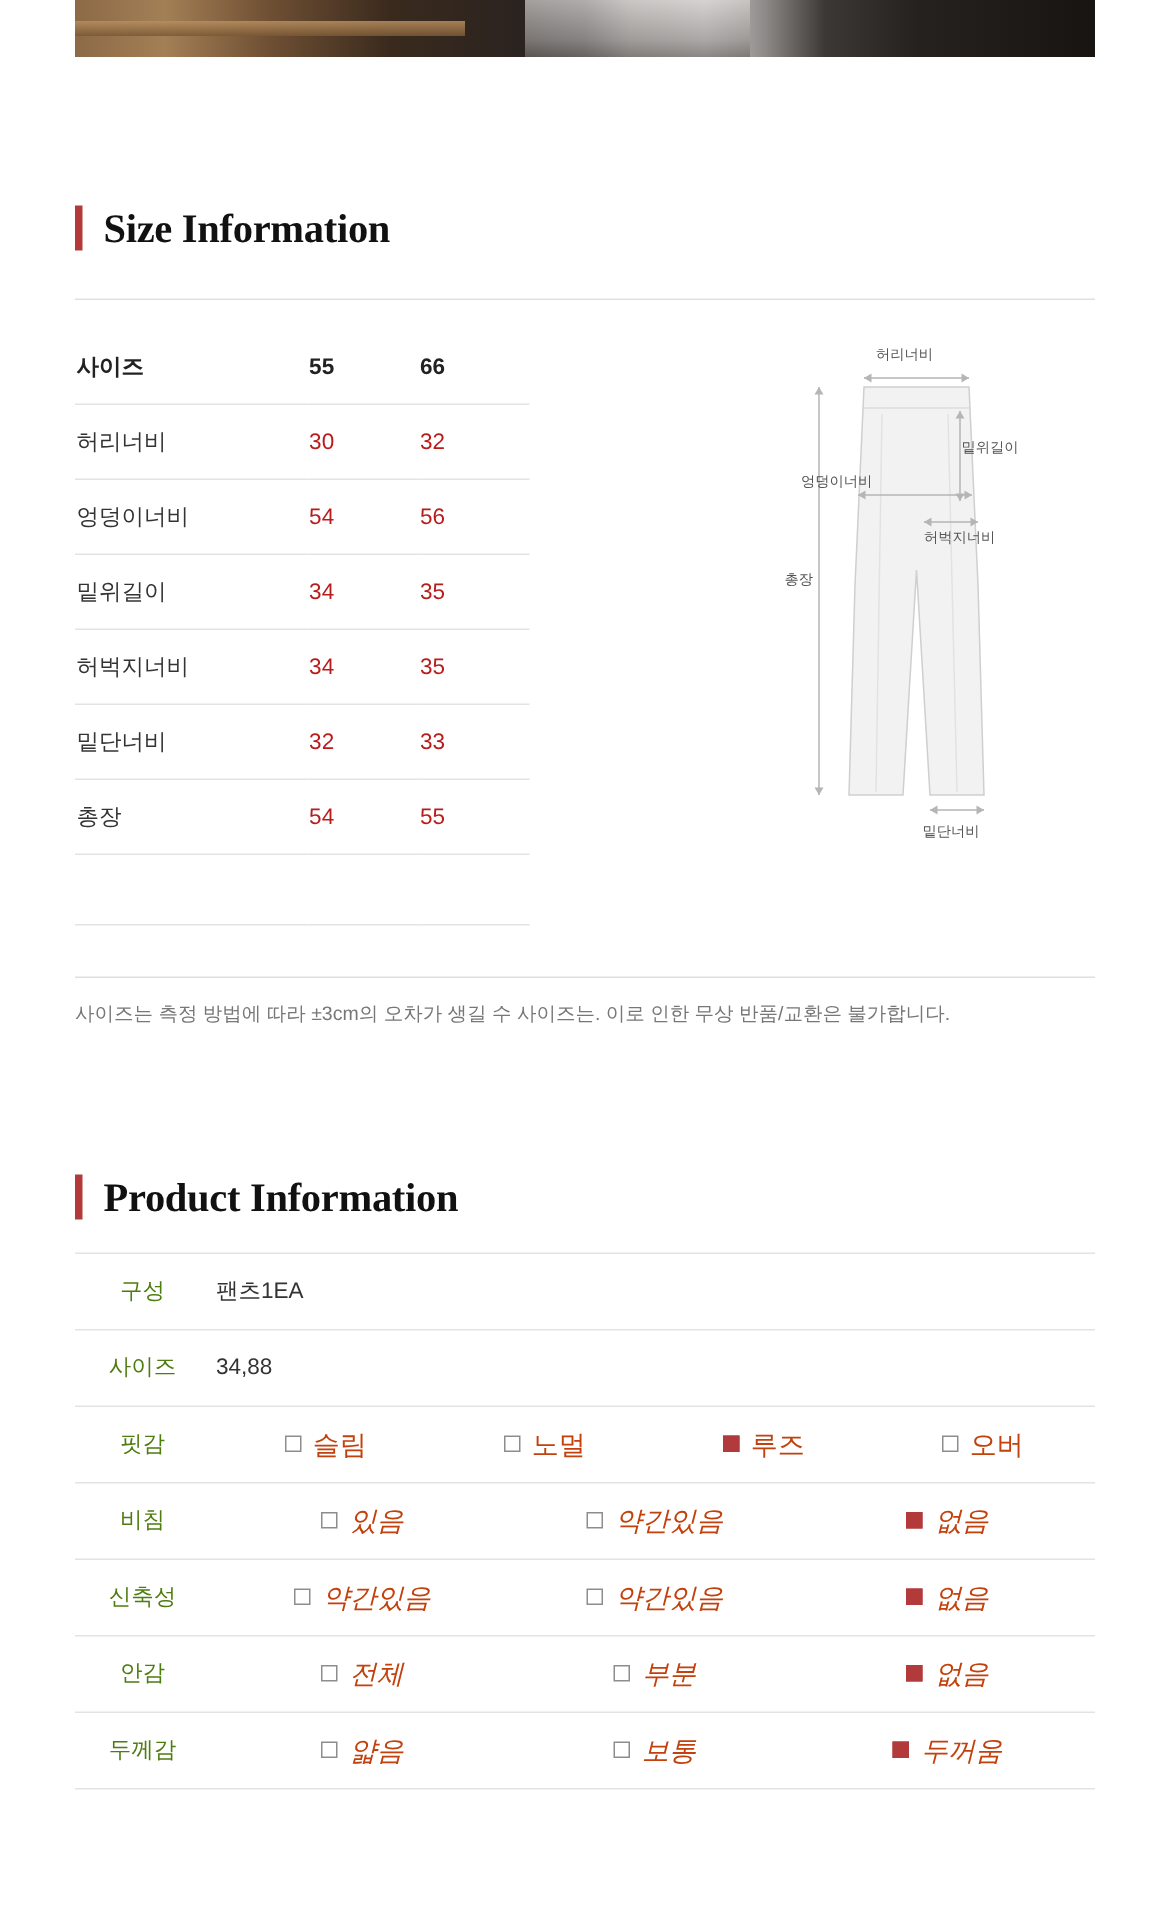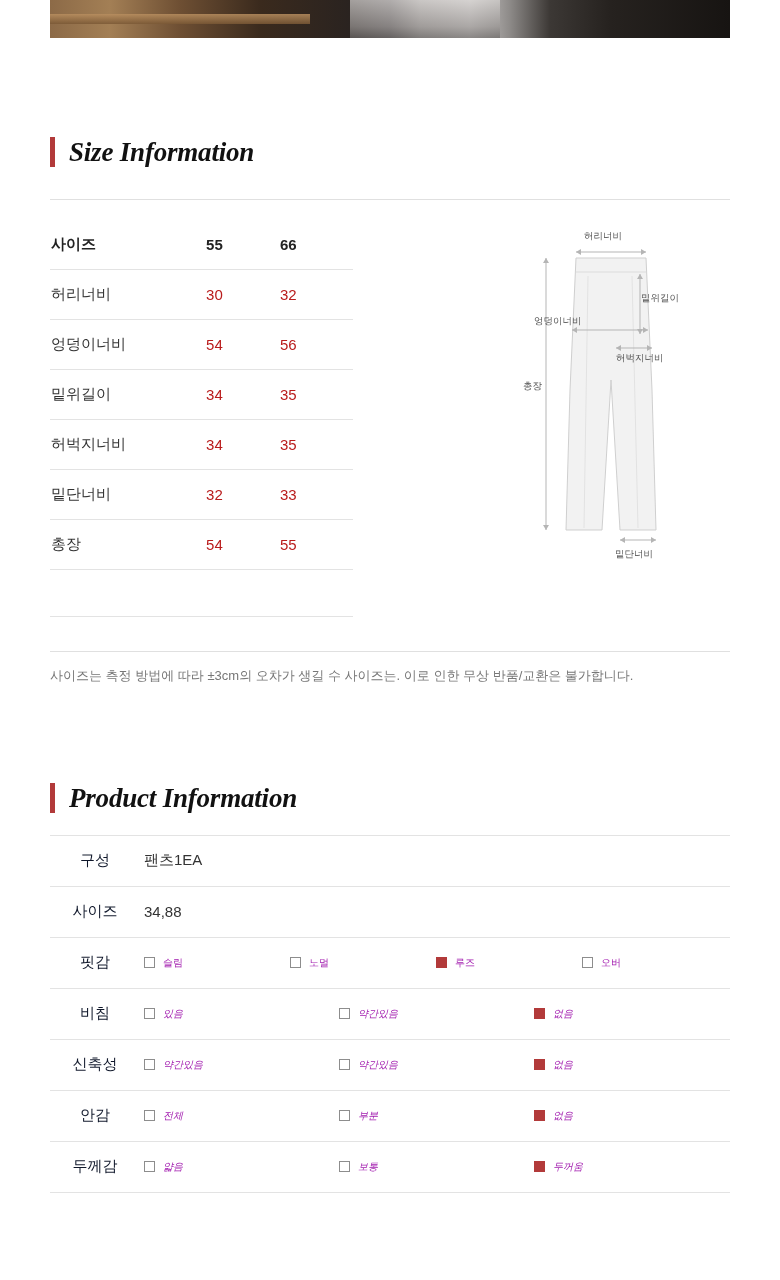--- a/index.html
+++ b/index.html
@@ -62,21 +62,20 @@
     width: 150px; height: 38px;
     background: linear-gradient(to bottom, #d8d5d3, #9c9896 70%, #6d6a68);
     opacity: .7;
   }
 
   
   .section-head {
     display: flex;
     align-items: flex-start;
     margin: 0 0 0 50px;
-    font-style: italic;
   }
   .section-bar {
     width: 5px;
     height: 30px;
     background: #b23a3a;
     margin-right: 14px;
   }
   .section-title {
     font-family: "Liberation Serif", serif;
     font-size: 27px;
@@ -166,29 +165,30 @@
   table.pi-table td {
     border-top: 1px solid #e3e3e3;
     height: 48px;
     font-size: 15px;
     vertical-align: middle;
   }
   table.pi-table tr:last-child td { border-bottom: 1px solid #e3e3e3; }
   td.pi-label {
     width: 146px;
     text-align: center;
-    color: #0f172a;
+    color: #4d7c0f;
   }
   td.pi-value { color: #333; padding-left: 4px; }
   .opts { display: flex; width: 100%; }
   .opt {
     display: flex;
     align-items: center;
-    font-size: 10px;
-    color: #a21caf;
+    font-size: 18px;
+    color: #c2410c;
+    justify-content: center;
   }
   .opt .box {
     display: inline-block;
     width: 9px; height: 9px;
     border: 1px solid #8d8d8d;
     margin-right: 8px;
     background: #fff;
   }
   .opt.on .box {
     background: #b23a3a;

